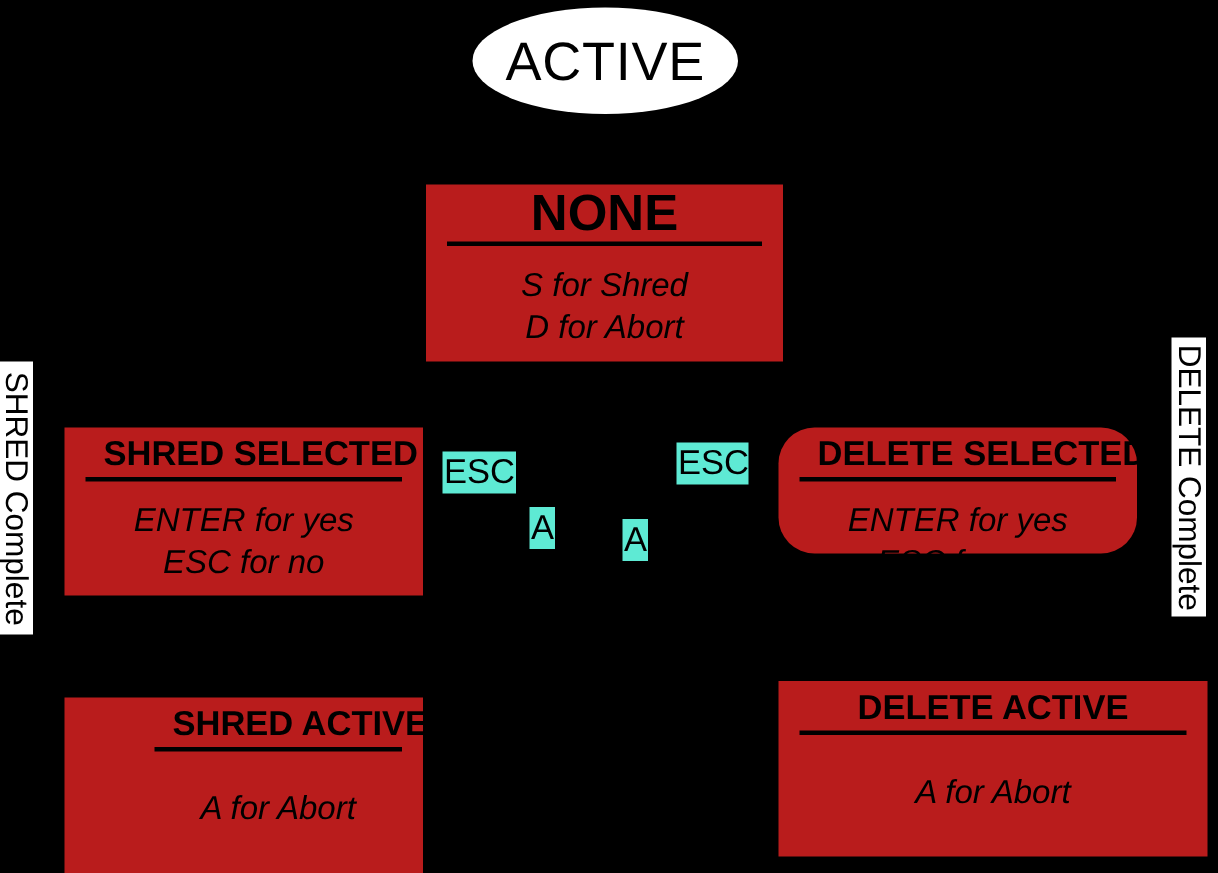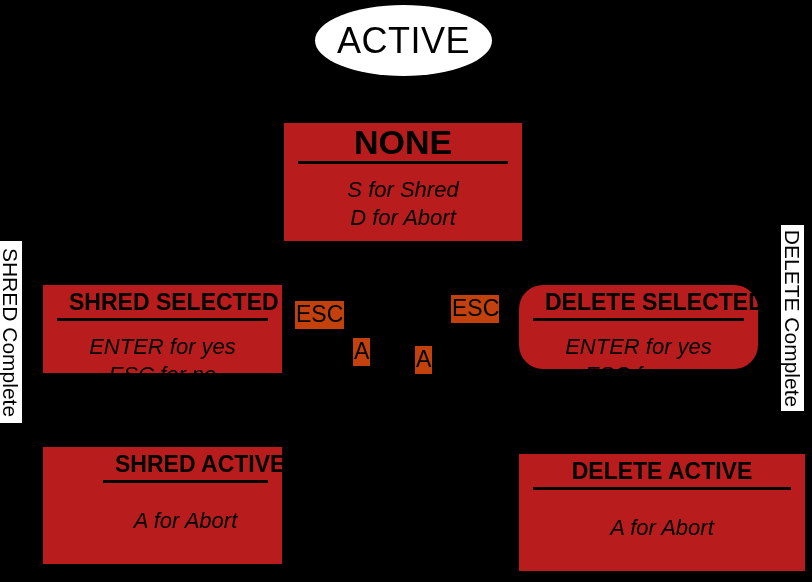--- a/index.html
+++ b/index.html
@@ -72,21 +72,21 @@
   }
   .state-body .line {
     display: block;
     white-space: nowrap;
     font-style: italic;
   }
 
   
   .edge-label {
     position: absolute;
-    background: #c2410c;
+    background: #5eead4;
     color: #000000;
     font-size: 23px;
     line-height: 1.18;
     text-align: center;
     white-space: nowrap;
     padding: 0 1px;
     box-sizing: border-box;
   }
 
   
@@ -120,37 +120,37 @@
   </div>
 
   <div class="state-box" style="left:284px; top:123px; width:238px; height:118px;">
     <div class="state-title big">NONE</div>
     <div class="state-body">
       <span class="line">S for Shred</span>
       <span class="line">D for Abort</span>
     </div>
   </div>
 
-  <div class="state-box" style="left:43px; top:285px; width:239px; height:88px;">
+  <div class="state-box" style="left:43px; top:285px; width:239px; height:112px;">
     <div class="state-title">SHRED SELECTED</div>
     <div class="state-body">
       <span class="line">ENTER for yes</span>
       <span class="line">ESC for no</span>
     </div>
   </div>
 
   <div class="state-box" style="left:519px; top:285px; width:239px; height:84px;border-radius:24px;">
     <div class="state-title">DELETE SELECTED</div>
     <div class="state-body">
       <span class="line">ENTER for yes</span>
       <span class="line">ESC for no</span>
     </div>
   </div>
 
-  <div class="state-box" style="left:43px; top:447px; width:239px; height:117px;padding-left:46px;">
+  <div class="state-box" style="left:43px; top:465px; width:239px; height:117px;padding-left:46px;">
     <div class="state-title">SHRED ACTIVE</div>
     <div class="state-body" style="padding-top:24px;">
       <span class="line">A for Abort</span>
     </div>
   </div>
 
   <div class="state-box" style="left:519px; top:454px; width:286px; height:117px;">
     <div class="state-title">DELETE ACTIVE</div>
     <div class="state-body" style="padding-top:24px;">
       <span class="line">A for Abort</span>

